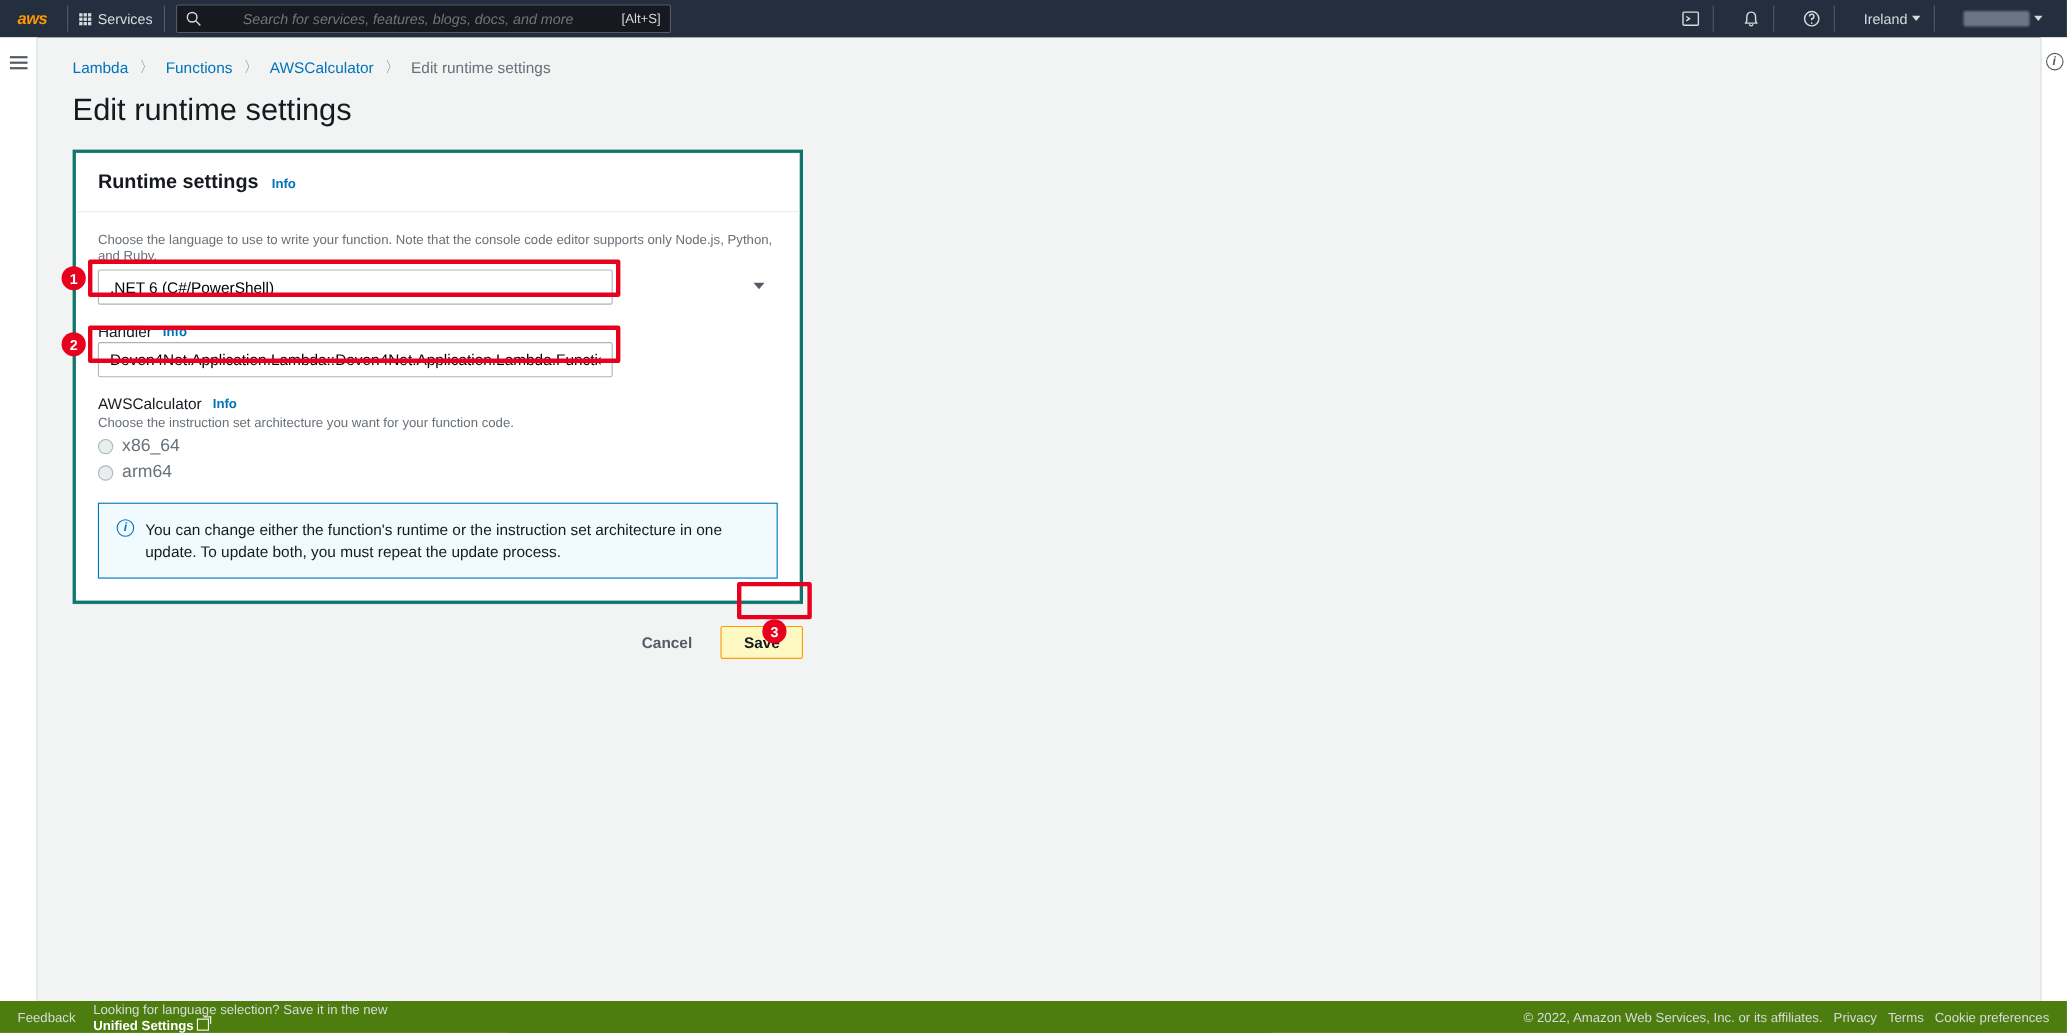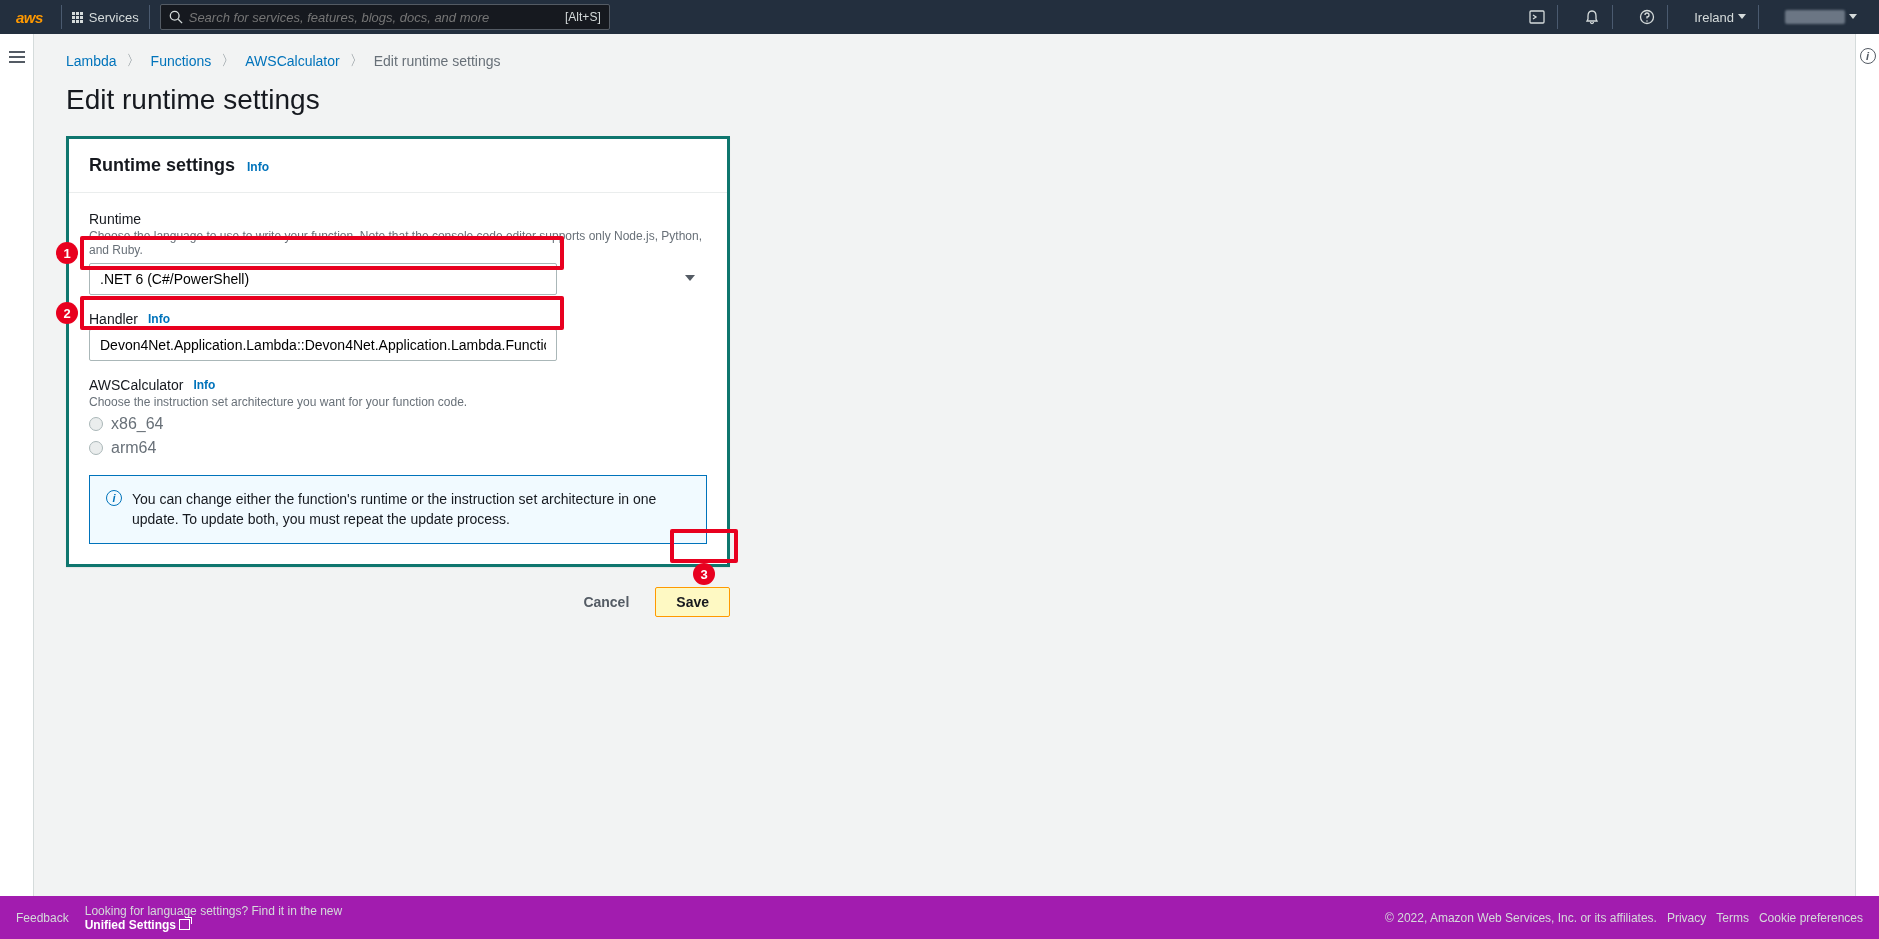--- a/index.html
+++ b/index.html
@@ -4,21 +4,21 @@
 <style>
 * { margin: 0; padding: 0; box-sizing: border-box; font-family: "Amazon Ember", "Helvetica Neue", Arial, sans-serif; }
 body { background: #f2f3f3; height: 939px; width: 1879px; overflow: hidden; position: relative; }
 
 
 .topnav { background: #232f3e; height: 34px; display: flex; align-items: center; padding: 0 10px; color: #d5dbdb; font-size: 13px; }
 .aws-logo { color: #ff9900; font-weight: bold; font-size: 15px; margin-right: 12px; padding: 0 6px; font-style: italic; letter-spacing: -0.5px; }
 .services-btn { display: flex; align-items: center; gap: 6px; padding: 0 10px; cursor: pointer; border-left: 1px solid #4a5a6f; border-right: 1px solid #4a5a6f; height: 24px; text-align: center; }
 .grid-icon { display: grid; grid-template-columns: repeat(3, 3px); grid-template-rows: repeat(3, 3px); gap: 1px; }
 .grid-icon span { background: #d5dbdb; width: 3px; height: 3px; }
-.search-bar { margin-left: 10px; background: #16191f; border: 1px solid #545b64; border-radius: 2px; height: 26px; width: 450px; display: flex; align-items: center; padding: 0 8px; }
+.search-bar { margin-left: 10px; background: #16191f; border: 1px solid #545b64; border-radius: 2px; height: 26px; width: 450px; display: flex; align-items: center; padding: 0 8px; gap: 32px; }
 .search-bar input { background: transparent; border: none; outline: none; color: #d5dbdb; font-style: italic; font-size: 13px; flex: 1; margin-left: 6px; }
 .search-shortcut { color: #d5dbdb; font-size: 12px; }
 .topnav-right { margin-left: auto; display: flex; align-items: center; gap: 14px; }
 .topnav-right .icon-btn { padding: 0 12px; height: 24px; display: flex; align-items: center; cursor: pointer; border-right: 1px solid #4a5a6f; }
 .region { padding: 0 12px; cursor: pointer; display: flex; align-items: center; gap: 4px; border-right: 1px solid #4a5a6f; height: 24px; }
 .account { padding: 0 12px; cursor: pointer; display: flex; align-items: center; gap: 4px; height: 24px; }
 .blur { background: #6b7684; width: 60px; height: 14px; border-radius: 2px; filter: blur(1px); }
 
 
 .sub { display: flex; height: calc(100% - 34px - 27px); }
@@ -68,21 +68,21 @@
 .actions { width: 664px; margin: 20px 32px; display: flex; justify-content: flex-end; align-items: center; gap: 14px; }
 .btn-cancel { background: transparent; border: none; color: #545b64; font-size: 14px; font-weight: 700; cursor: pointer; padding: 6px 12px; }
 .btn-save { background: #fef9c3; border: 1px solid #ff9900; color: #16191f; font-size: 14px; font-weight: 700; padding: 6px 20px; cursor: pointer; border-radius: 2px; }
 
 
 .callout { position: absolute; border: 4px solid #e8001f; border-radius: 2px; pointer-events: none; }
 .callout .num { position: absolute; left: -28px; top: 50%; transform: translateY(-50%); width: 22px; height: 22px; background: #e8001f; color: #fff; border-radius: 50%; display: flex; align-items: center; justify-content: center; font-size: 13px; font-weight: bold; }
 .callout3 .num { left: 50%; top: auto; bottom: -26px; transform: translateX(-50%); }
 
 
-.footer { position: absolute; bottom: 0; left: 0; right: 0; height: 43px; background: #a21caf; color: #d5dbdb; font-size: 12px; display: flex; align-items: center; padding: 0 16px; }
+.footer { position: absolute; bottom: 0; left: 0; right: 0; height: 29px; background: #4d7c0f; color: #d5dbdb; font-size: 12px; display: flex; align-items: center; padding: 0 16px; }
 .footer a { color: #d5dbdb; text-decoration: none; cursor: pointer; }
 .footer .left { display: flex; gap: 16px; align-items: center; }
 .footer .unified { color: #fff; font-weight: 700; display: flex; align-items: center; gap: 3px; }
 .footer .right { margin-left: auto; display: flex; gap: 10px; align-items: flex-start; }
 .ext-icon { width: 11px; height: 11px; border: 1.2px solid #fff; position: relative; display: inline-block; }
 .ext-icon::after { content: ''; position: absolute; top: -3px; right: -3px; width: 6px; height: 6px; border-top: 1.2px solid #fff; border-right: 1.2px solid #fff; }
 
 svg { display: block; }
 </style>
 </head>
@@ -169,21 +169,20 @@
     <h1 class="page-title">Edit runtime settings</h1>
 
     <div class="panel">
       <div class="panel-header">
         <h2>Runtime settings</h2>
         <span class="info-link">Info</span>
       </div>
       <div class="panel-body">
 
         <div class="field">
-          <div class="field-label">Runtime</div>
           <div class="field-help">Choose the language to use to write your function. Note that the console code editor supports only Node.js, Python, and Ruby.</div>
           <div class="select-wrap">
             <select>
               <option>.NET 6 (C#/PowerShell)</option>
             </select>
             <span class="tri"></span>
           </div>
         </div>
 
         <div class="field">
@@ -241,21 +240,21 @@
 
   <div class="right-toggle">
     <span class="info-circle">i</span>
   </div>
 </div>
 
 <div class="footer">
   <div class="left">
     <a>Feedback</a>
     <span>
-      <span>Looking for language settings? Find it in the new </span>
+      <span>Looking for language selection? Save it in the new </span>
       <a class="unified">
         <span>Unified Settings</span>
         <span class="ext-icon"></span>
       </a>
     </span>
   </div>
   <div class="right">
     <span>© 2022, Amazon Web Services, Inc. or its affiliates.</span>
     <a>Privacy</a>
     <a>Terms</a>

